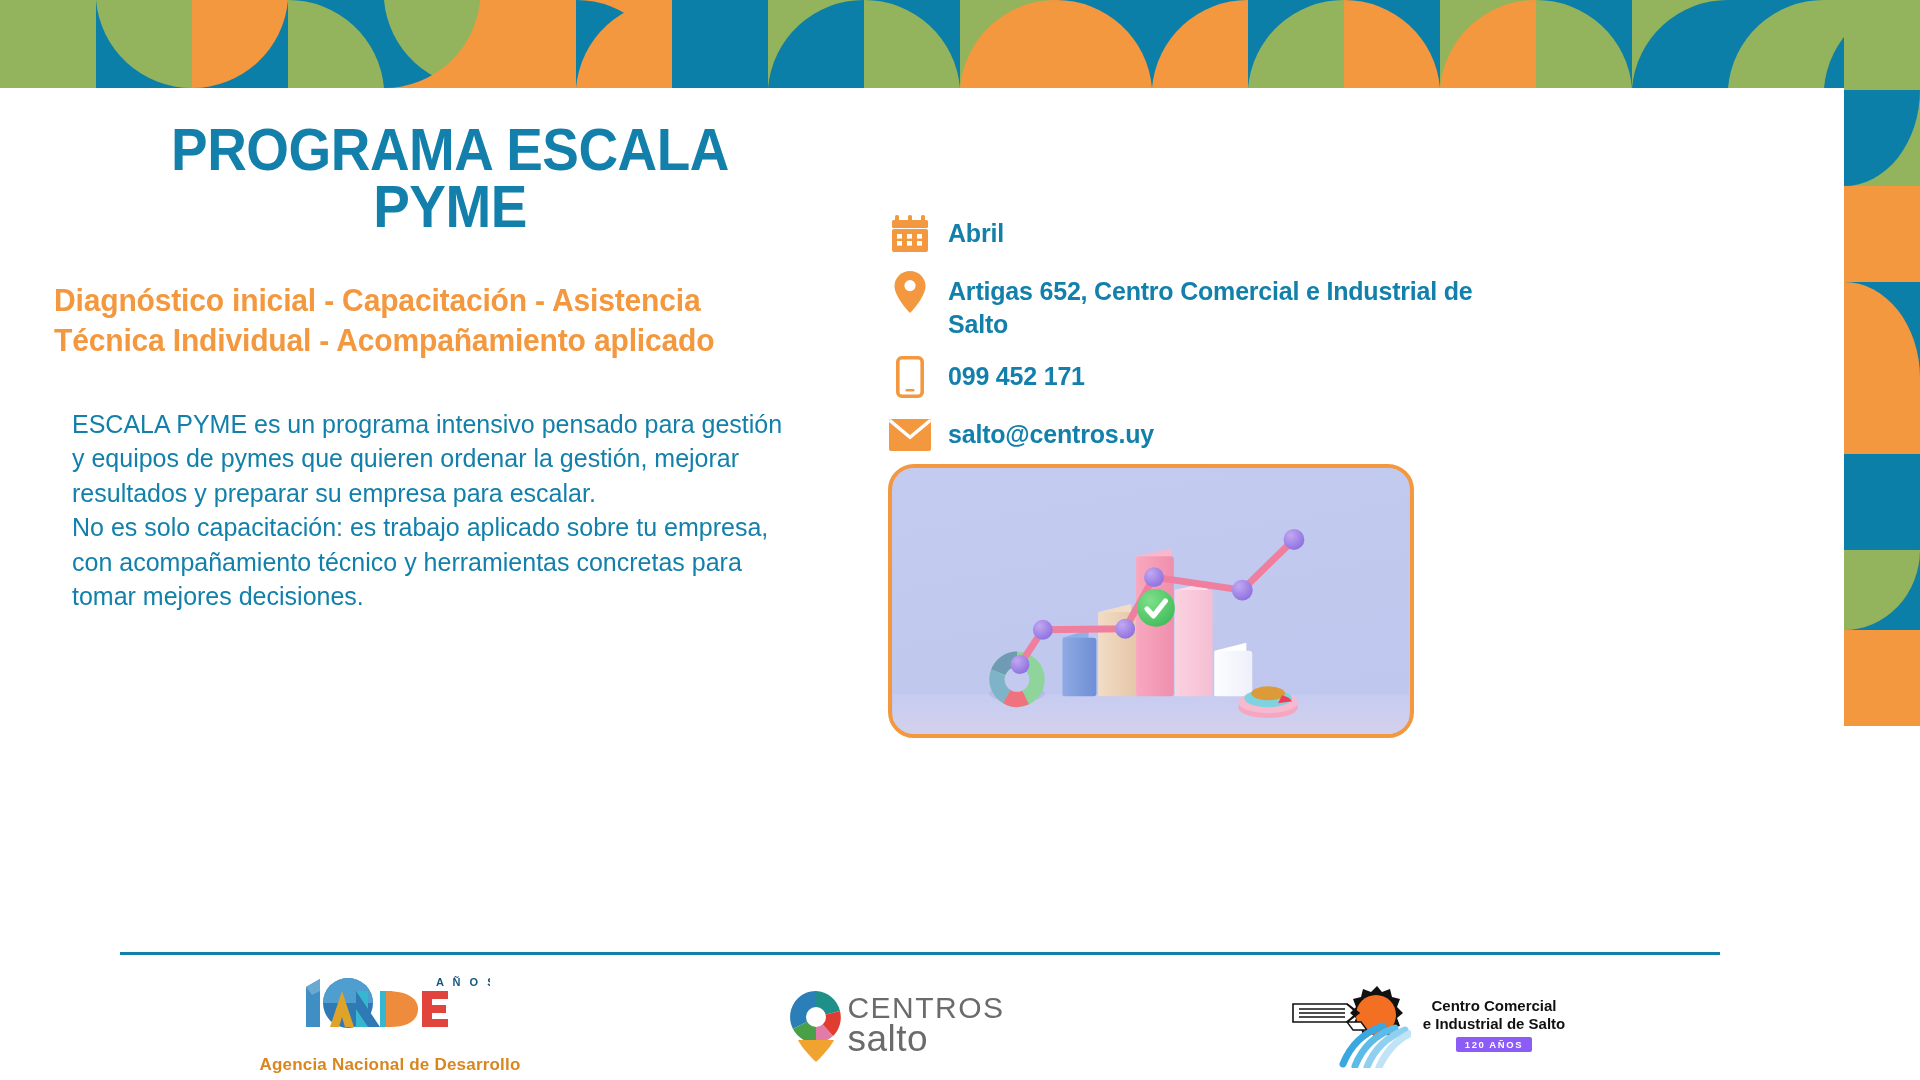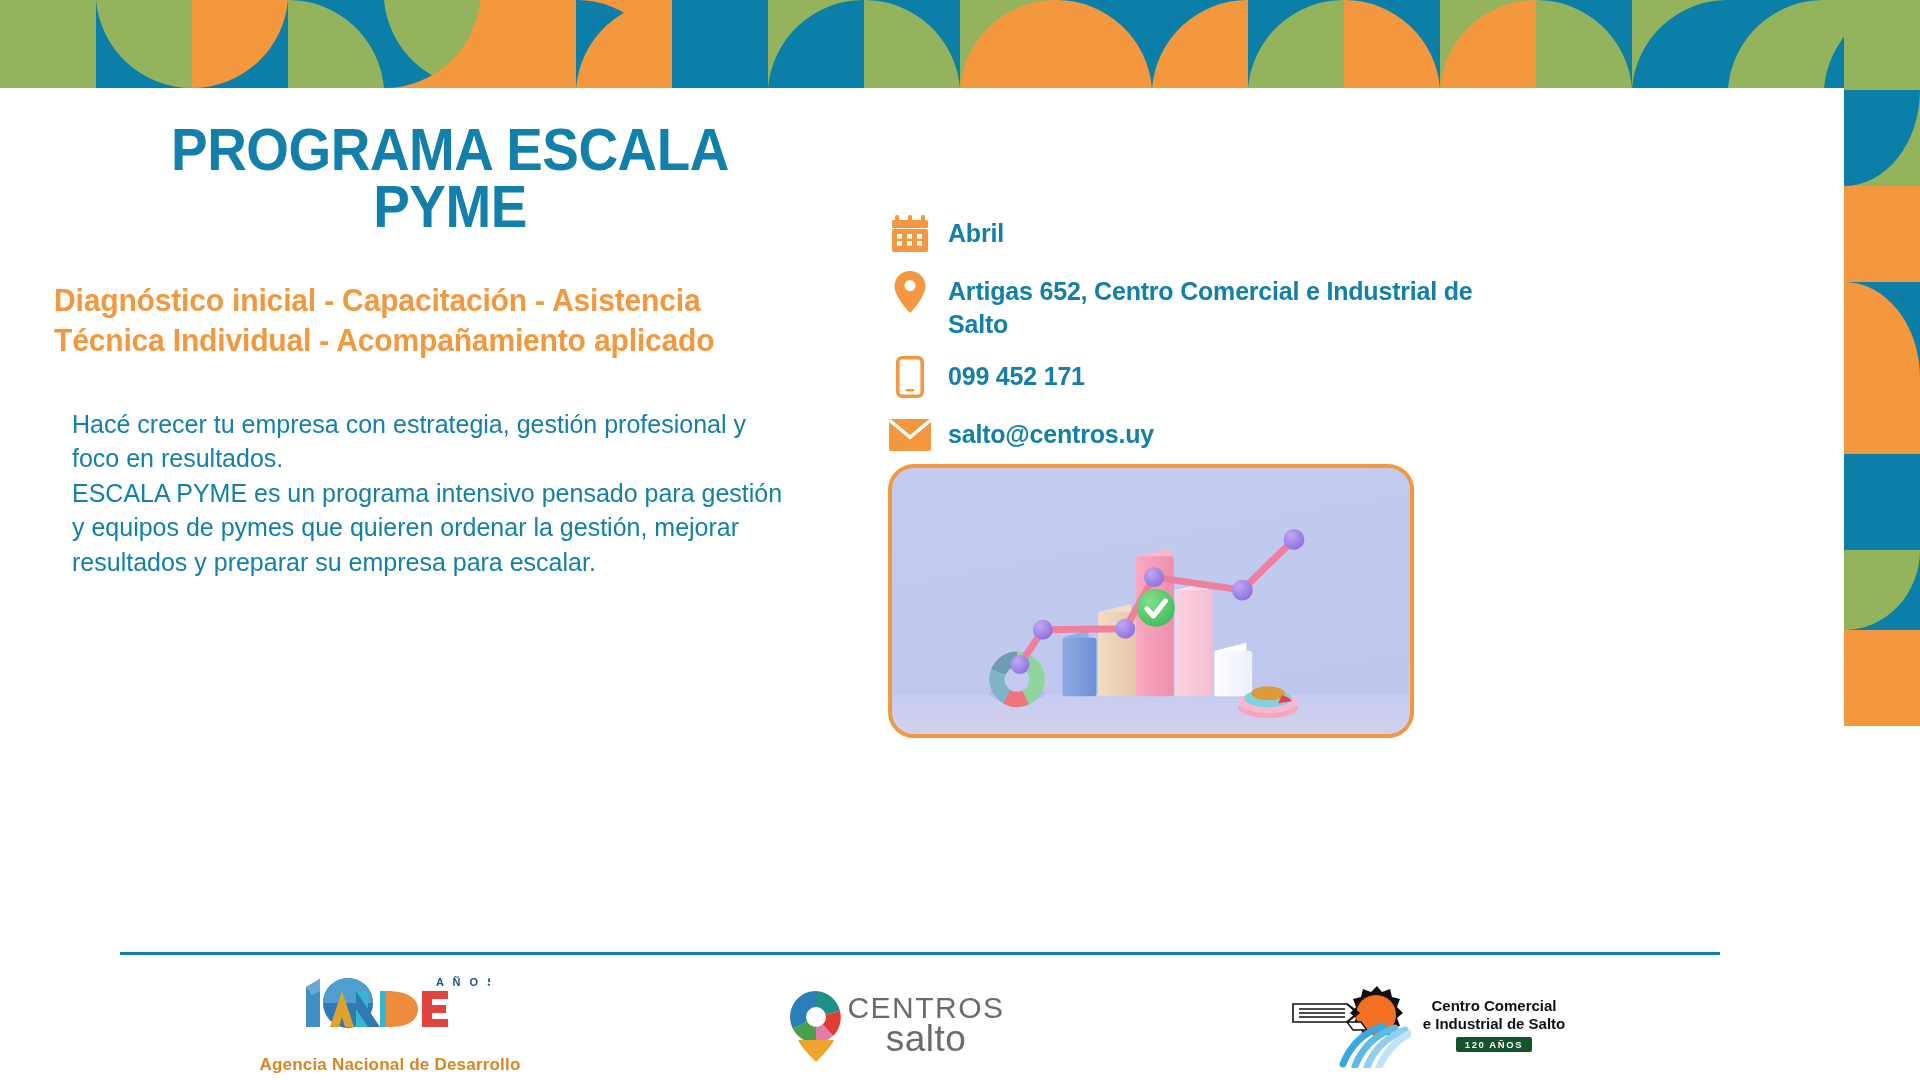--- a/index.html
+++ b/index.html
@@ -45,29 +45,29 @@
   #footer-logos{position:absolute;left:120px;top:975px;width:1600px;height:100px;
                 display:flex;align-items:center;}
   .logo-cell{display:flex;align-items:center;justify-content:center;height:100px;}
   .lc1{width:540px;} .lc2{width:470px;} .lc3{width:590px;}
 
   .ande-wrap{text-align:center;}
   .ande-sub{color:#d9861f;font-size:17px;font-weight:bold;letter-spacing:.2px;margin-top:18px;}
   .anios-lbl{fill:#16557f;font-size:11px;font-weight:bold;letter-spacing:3px;}
 
   .cp-wrap{display:flex;align-items:center;}
-  .cp-text{margin-left:0;line-height:.92;text-align:center;}
+  .cp-text{margin-left:0;line-height:.92;}
   .cp-l1{color:#6b6b6b;font-size:30px;letter-spacing:1.5px;
          font-family:"Liberation Sans",sans-serif;}
   .cp-l2{color:#6b6b6b;font-size:37px;letter-spacing:.5px;}
 
   .ccis-wrap{display:flex;align-items:center;}
   .ccis-text{margin-left:12px;line-height:1.18;text-align:center;}
   .ccis-l1,.ccis-l2{color:#111;font-size:15px;font-weight:bold;}
-  .ccis-badge{display:inline-block;background:#14532d;color:#fff;font-size:9.5px;
+  .ccis-badge{display:inline-block;background:#8b5cf6;color:#fff;font-size:9.5px;
               font-weight:bold;letter-spacing:1.6px;padding:2px 9px;border-radius:2px;margin-top:4px;}
 </style>
 </head>
 <body>
 
 <div id="deco-top">
   <svg width="1920" height="88" viewBox="0 0 1920 88" preserveAspectRatio="none">
     <rect x="0" y="0" width="1920" height="88" fill="#0c7fa8"></rect>
 
     <g>
@@ -144,22 +144,22 @@
     <div>PROGRAMA ESCALA</div>
     <div>PYME</div>
   </div>
 
   <div id="subtitle">
     <div>Diagnóstico inicial - Capacitación - Asistencia</div>
     <div>Técnica Individual - Acompañamiento aplicado</div>
   </div>
 
   <div id="body-copy">
-    <div class="b">Hacé crecer tu empresa con estrategia, gestión profesional y foco en resultados.</div>
     <div class="b">ESCALA PYME es un programa intensivo pensado para gestión y equipos de pymes que quieren ordenar la gestión, mejorar resultados y preparar su empresa para escalar.</div>
+    <div class="b">No es solo capacitación: es trabajo aplicado sobre tu empresa, con acompañamiento técnico y herramientas concretas para tomar mejores decisiones.</div>
   </div>
 </div>
 
 <div id="contact-list">
 
   <div class="c-row">
     <span class="c-ico">
       <svg width="38" height="40" viewBox="0 0 38 40">
         <rect x="4" y="1" width="4" height="8" rx="1.6" fill="#f3983e"></rect>
         <rect x="17" y="1" width="4" height="8" rx="1.6" fill="#f3983e"></rect>

